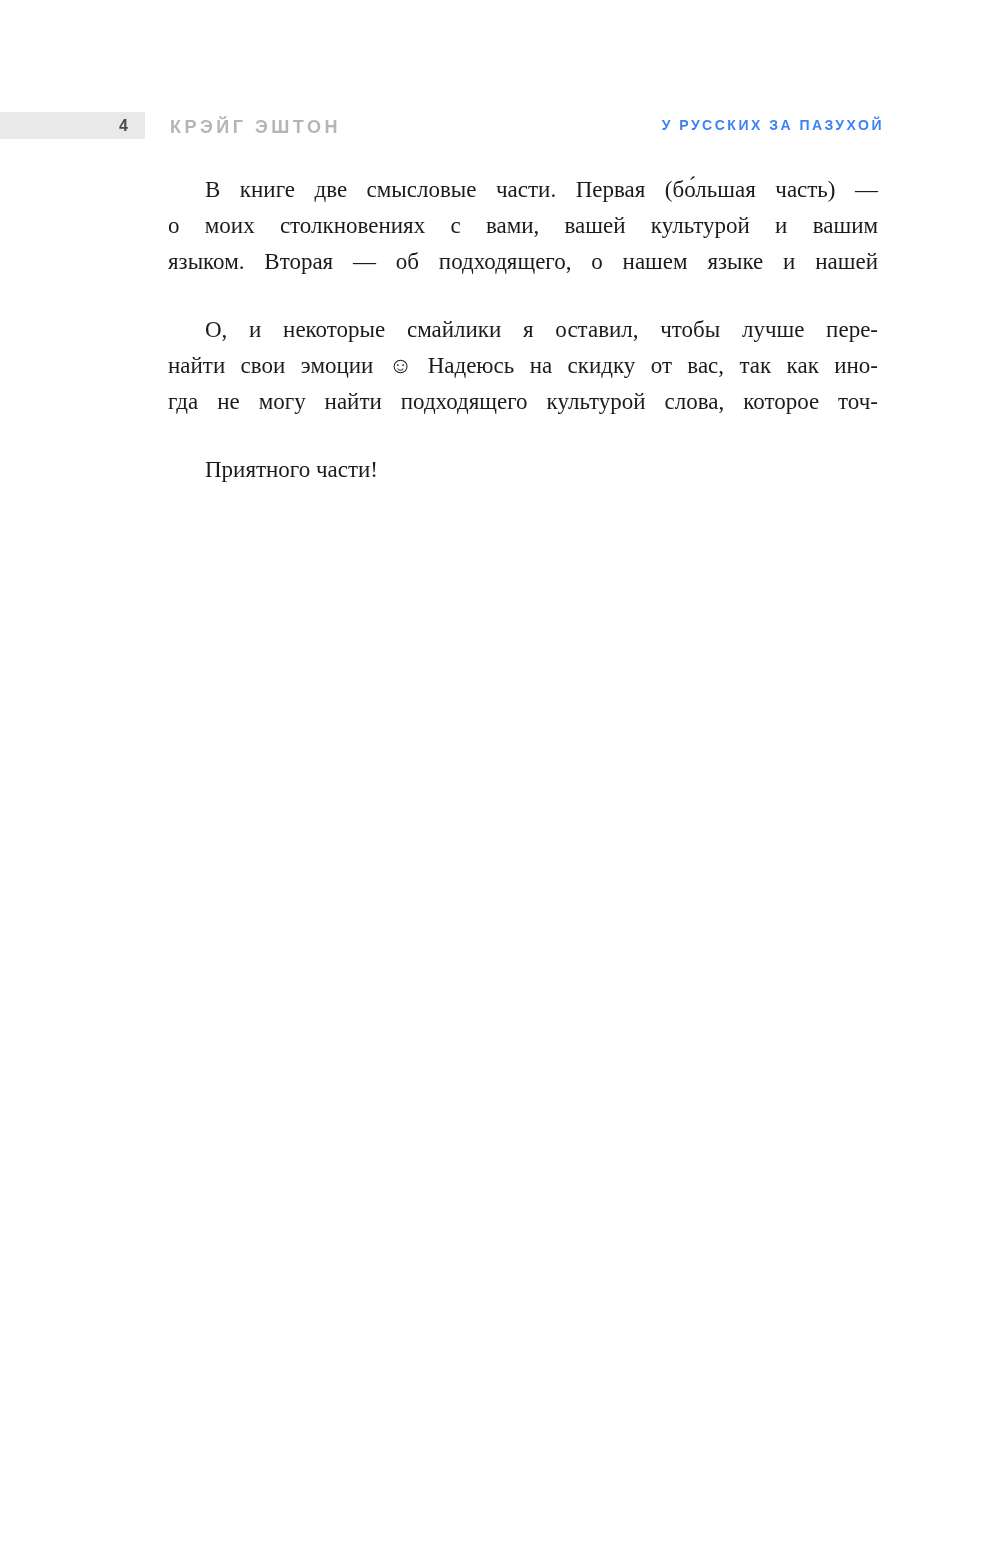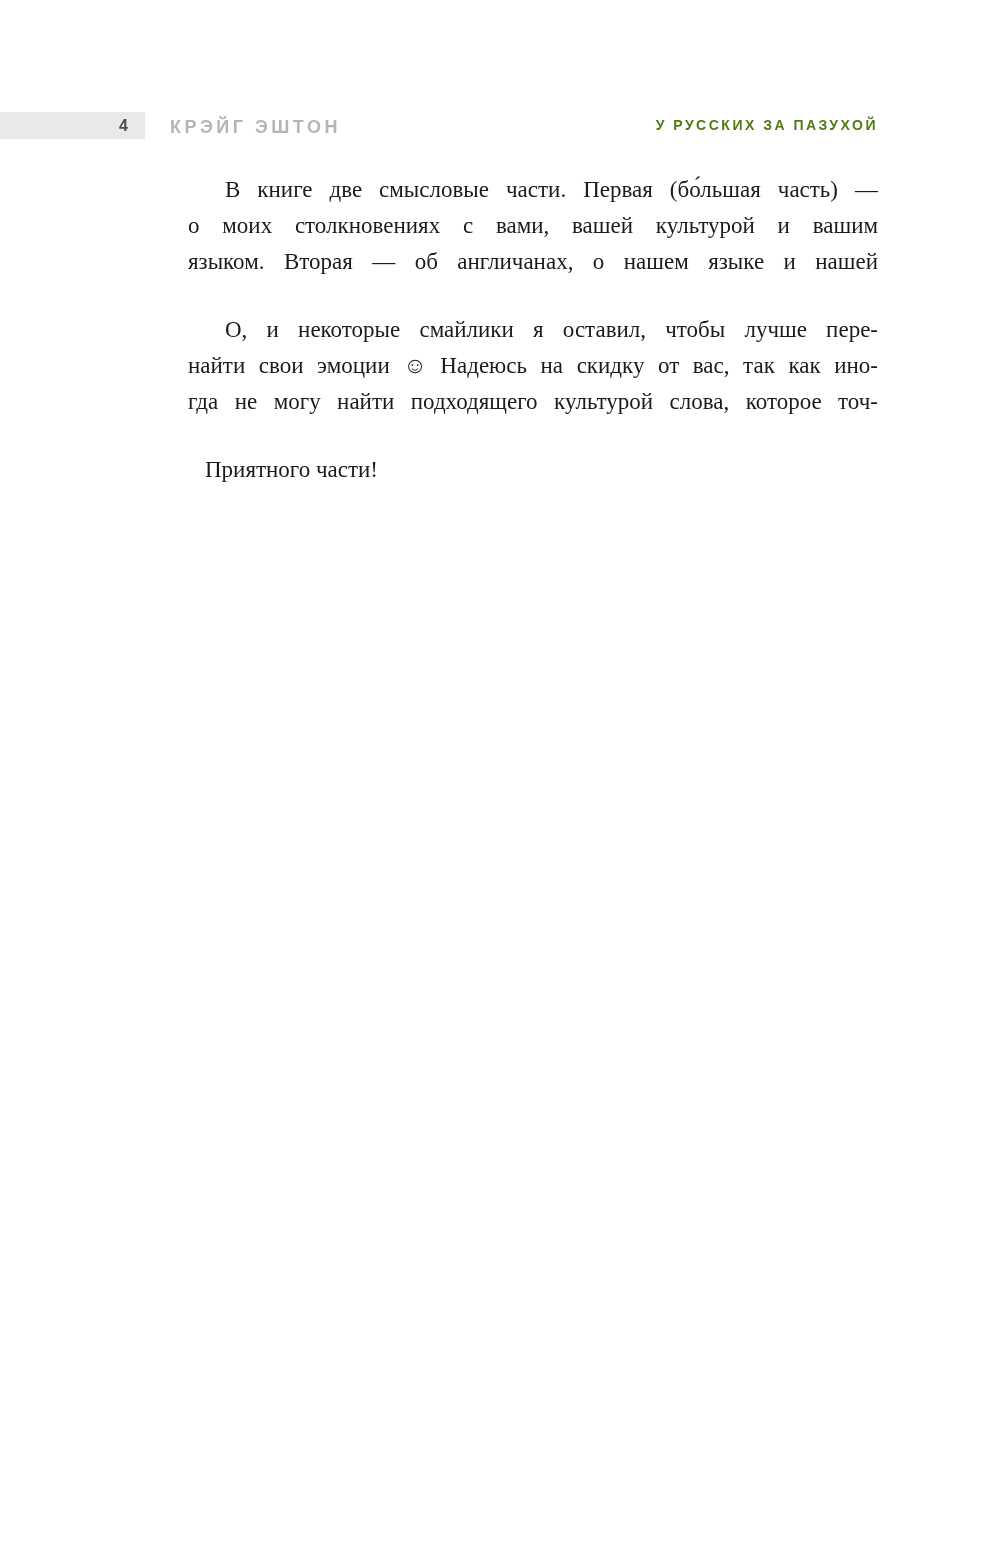--- a/index.html
+++ b/index.html
@@ -42,48 +42,47 @@
     top: 117px;
     font-family: "Liberation Sans", sans-serif;
     font-weight: 700;
     font-size: 18px;
     letter-spacing: 3.5px;
     color: #b5b5b5;
     white-space: nowrap;
   }
   .run-title {
     position: absolute;
-    right: 122px;
+    right: 116px;
     top: 117px;
     font-family: "Liberation Sans", sans-serif;
     font-weight: 700;
     font-size: 14px;
     letter-spacing: 2.5px;
-    color: #4d7c0f;
+    color: #3b82f6;
     white-space: nowrap;
   }
 
   
   .body-text {
     position: absolute;
     left: 168px;
     top: 172px;
     width: 710px;
     font-size: 23px;
     color: #1b1b1b;
   }
   .para { margin-bottom: 32px; }
   .ln {
     display: block;
     line-height: 36px;
   }
   .ln.j {
     text-align: justify;
     text-align-last: justify;
-    margin-left: 20px;
   }
   .ln.indent { text-indent: 37px; }
 </style>
 </head>
 <body>
 
 <div class="page">
 
   <header>
     <div class="page-number-strip">
@@ -91,21 +90,21 @@
     </div>
     <div class="run-author">КРЭЙГ ЭШТОН</div>
     <div class="run-title">У РУССКИХ ЗА ПАЗУХОЙ</div>
   </header>
 
   <section class="body-text">
 
     <p class="para">
       <span class="ln j indent">В книге две смысловые части. Первая (бо́льшая часть) —</span>
       <span class="ln j">о моих столкновениях с вами, вашей культурой и вашим</span>
-      <span class="ln j">языком. Вторая — об англичанах, о нашем языке и нашей</span>
+      <span class="ln j">языком. Вторая — об подходящего, о нашем языке и нашей</span>
     </p>
 
     <p class="para">
       <span class="ln j indent">О, и некоторые смайлики я оставил, чтобы лучше пере-</span>
       <span class="ln j">найти свои эмоции ☺ Надеюсь на скидку от вас, так как ино-</span>
       <span class="ln j">гда не могу найти подходящего культурой слова, которое точ-</span>
     </p>
 
     <p class="para">
       <span class="ln indent">Приятного части!</span>

